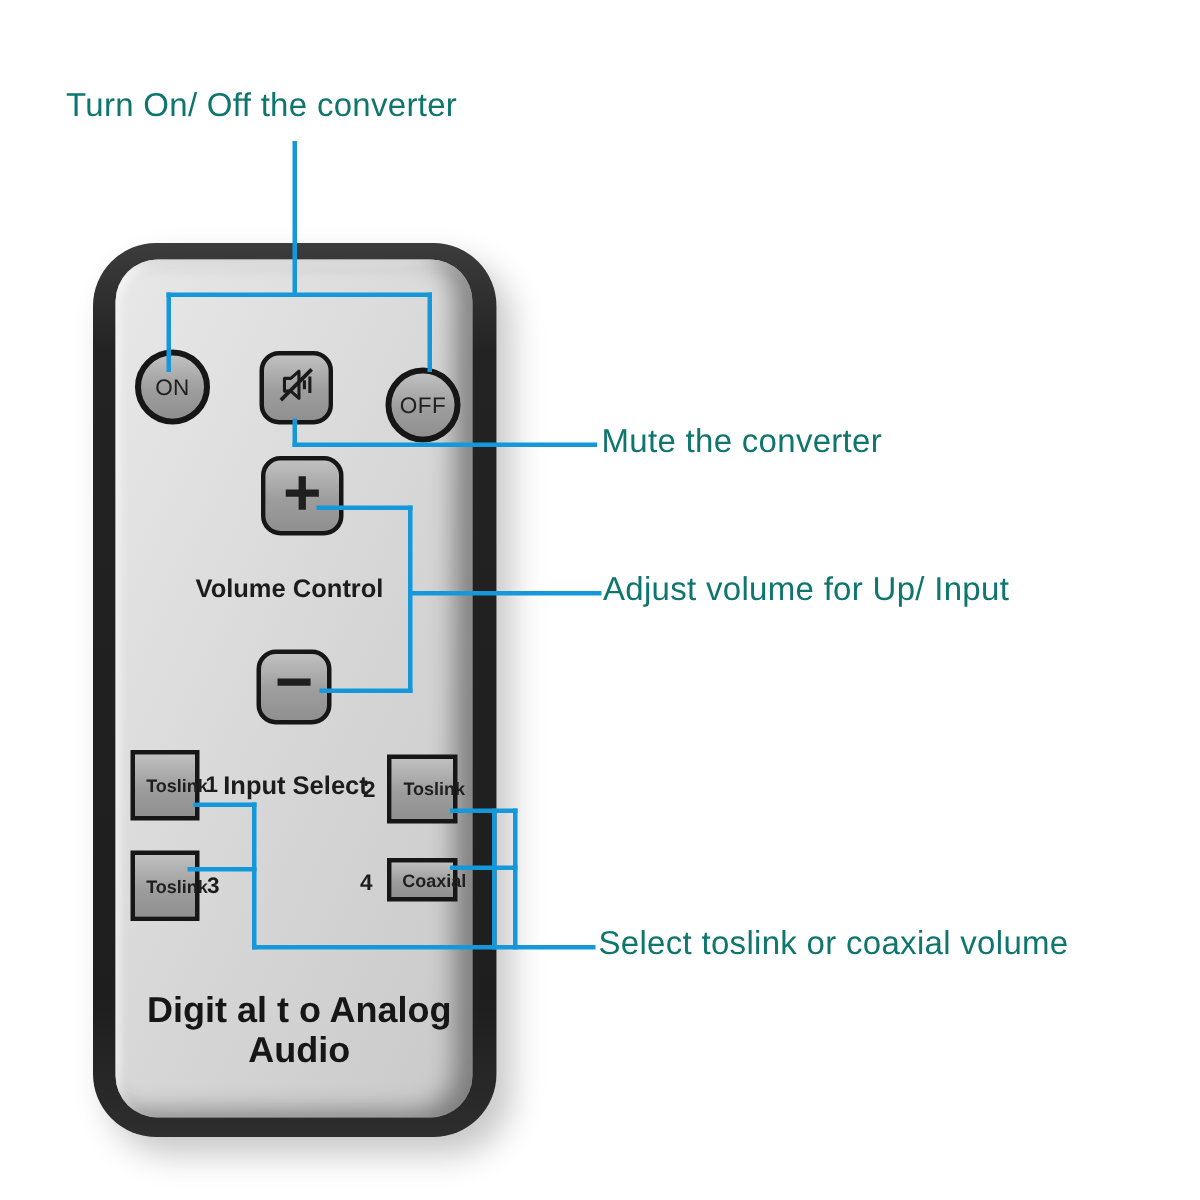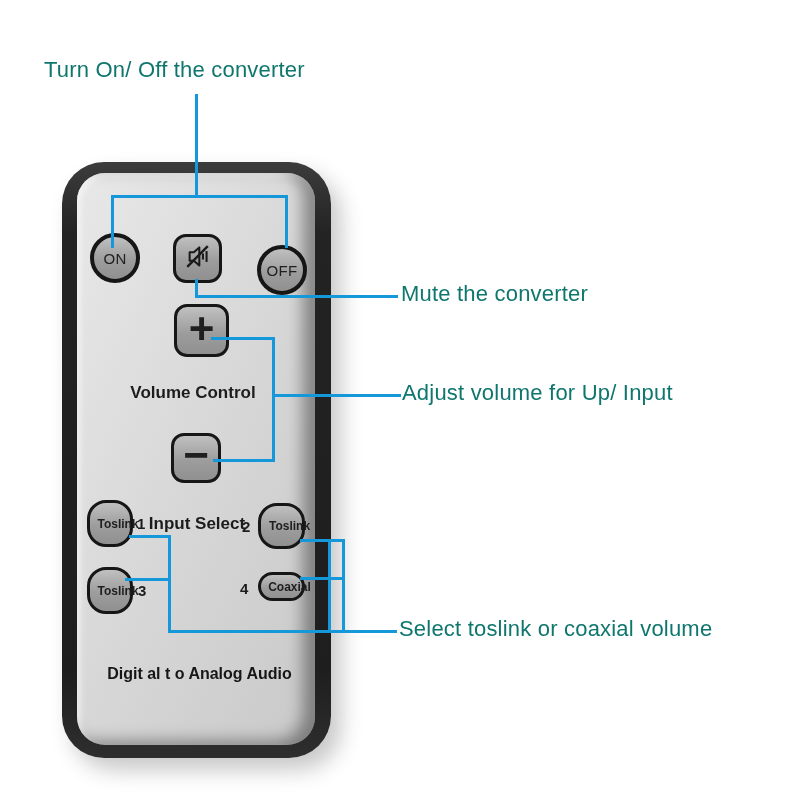--- a/index.html
+++ b/index.html
@@ -33,36 +33,36 @@
     color:#1f1f1f;z-index:3;
   }
   .circle{border-radius:50%;border-width:4px;font-size:15px;letter-spacing:0.3px;}
   .on-btn{left:28px;top:71px;width:50px;height:50px;}
   .off-btn{left:195px;top:83px;width:50px;height:50px;}
   .mute-btn{left:111px;top:72px;width:49px;height:49px;border-radius:13px;}
   .plus-btn{left:112px;top:142px;width:55px;height:53px;border-radius:13px;
             font-size:44px;font-weight:bold;line-height:1;padding-bottom:4px;}
   .minus-btn{left:109px;top:271px;width:50px;height:50px;border-radius:13px;
             font-size:44px;font-weight:bold;line-height:1;padding-bottom:6px;}
-  .input-btn{width:46px;height:47px;border-radius:19px;font-size:12px;font-weight:bold;padding-left:16px;}
+  .input-btn{width:46px;height:47px;border-radius:0;font-size:12px;font-weight:bold;padding-left:16px;}
   .t1{left:25px;top:338px;}
   .t2{left:196px;top:341px;width:47px;height:46px;}
   .t3{left:25px;top:405px;}
   .coax{left:196px;top:410px;width:47px;height:29px;}
   .section-label{position:absolute;font-weight:bold;color:#1c1c1c;font-size:17px;text-align:center;z-index:2;}
   .volume-label{left:31px;top:221px;width:200px;}
   .input-label{left:60px;top:352px;width:150px;}
   .num{position:absolute;font-weight:bold;color:#1c1c1c;font-size:15px;z-index:2;}
   .n1{left:75px;top:353px;}
   .n2{left:180px;top:356px;}
   .n3{left:76px;top:420px;}
   .n4{left:178px;top:418px;}
   .footer{
     position:absolute;left:20px;top:498px;width:235px;text-align:center;
-    font-weight:bold;font-size:16px;line-height:27px;color:#161616;z-index:2;
+    font-weight:bold;font-size:24px;line-height:27px;color:#161616;z-index:2;
   }
   .lbl-power{left:44px;top:57px;}
   .lbl-mute{left:401px;top:281px;}
   .lbl-volume{left:402px;top:380px;}
   .lbl-input{left:399px;top:616px;}
 </style>
 </head>
 <body>
 
 <div class="callout-label lbl-power">Turn On/ Off the converter</div>

